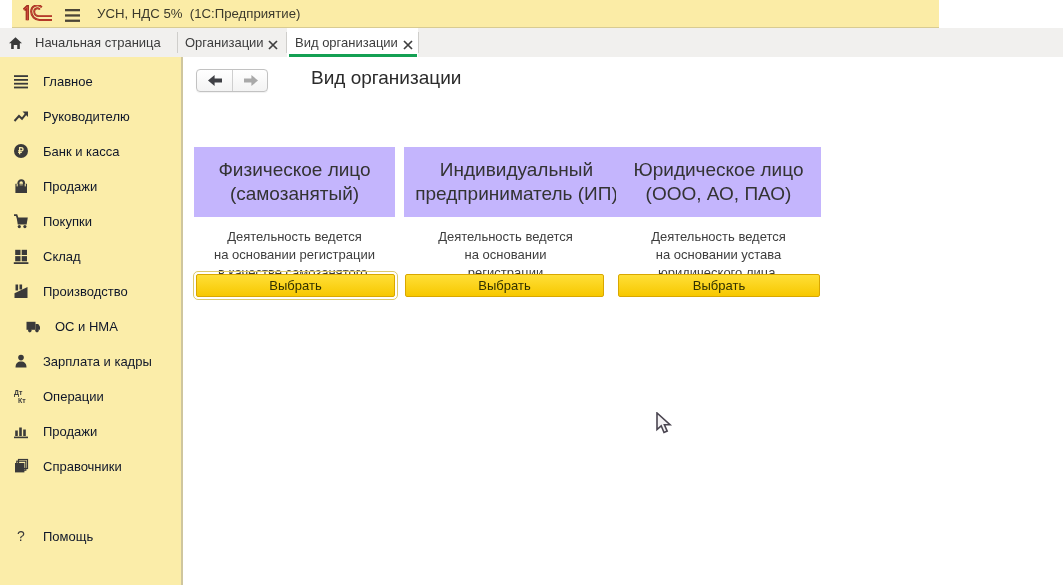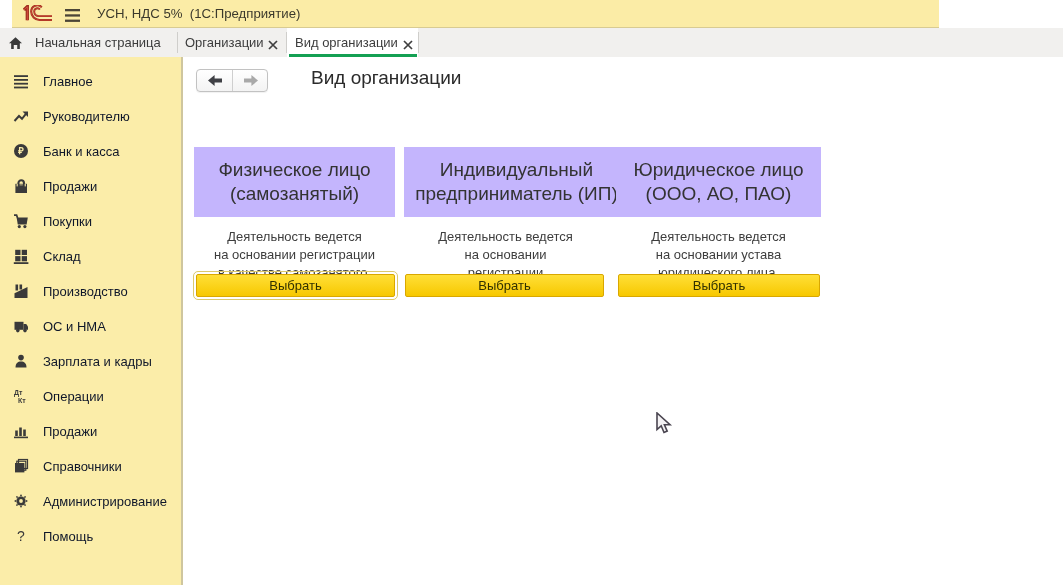--- a/index.html
+++ b/index.html
@@ -138,21 +138,21 @@
     <div class="mitem" style="top: 222px;">
       <svg width="16" height="16" viewBox="0 0 16 16">
         <g fill="#3a3a3a">
           <rect x="2.5" y="1.5" width="2.6" height="6"></rect>
           <rect x="6.5" y="1.5" width="2.6" height="5"></rect>
           <path d="M1.5,15 L1.5,10.2 L14.5,4 L14.5,15 Z"></path>
         </g>
       </svg>
       <span class="lbl">Производство</span>
     </div>
-    <div class="mitem" style="top: 257px;">
+    <div class="mitem" style="top: 257px; margin-left: 12px;">
       <svg width="16" height="16" viewBox="0 0 16 16">
         <g fill="#3a3a3a">
           <rect x="1.5" y="3.8" width="9" height="8"></rect>
           <path d="M10.5,6 L13.2,6 L15,8.5 L15,11.8 L10.5,11.8 Z"></path>
           <circle cx="4.8" cy="12.6" r="1.8"></circle>
           <circle cx="12" cy="12.6" r="1.8"></circle>
         </g>
       </svg>
       <span class="lbl">ОС и НМА</span>
     </div>
@@ -185,30 +185,20 @@
     </div>
     <div class="mitem" style="top: 397px;">
       <svg width="16" height="16" viewBox="0 0 16 16">
         <g>
           <rect x="5.5" y="1.5" width="9" height="9" fill="none" stroke="#3a3a3a" stroke-width="1.2"></rect>
           <rect x="3.8" y="3.2" width="9" height="9" fill="none" stroke="#3a3a3a" stroke-width="1.2"></rect>
           <rect x="2" y="5" width="9.4" height="9.4" fill="#3a3a3a"></rect>
         </g>
       </svg>
       <span class="lbl">Справочники</span>
-    </div>
-    <div class="mitem" style="top: 432px;">
-      <svg width="16" height="16" viewBox="0 0 16 16">
-        <g fill="#3a3a3a">
-          <path d="M8,1 L9.2,3.2 L6.8,3.2 Z M8,15 L6.8,12.8 L9.2,12.8 Z M1,8 L3.2,6.8 L3.2,9.2 Z M15,8 L12.8,9.2 L12.8,6.8 Z M3.05,3.05 L5.45,3.75 L3.75,5.45 Z M12.95,12.95 L10.55,12.25 L12.25,10.55 Z M12.95,3.05 L12.25,5.45 L10.55,3.75 Z M3.05,12.95 L3.75,10.55 L5.45,12.25 Z"></path>
-          <circle cx="8" cy="8" r="4.6"></circle>
-          <circle cx="8" cy="8" r="1.9" fill="#fbeda9"></circle>
-        </g>
-      </svg>
-      <span class="lbl">Администрирование</span>
     </div>
     <div class="mitem" style="top: 467px;">
       <svg width="16" height="16" viewBox="0 0 16 16">
         <text x="8" y="13" font-size="14" font-family="Liberation Sans" fill="#3a3a3a" text-anchor="middle">?</text>
       </svg>
       <span class="lbl">Помощь</span>
     </div>
 </div>
 
   <div class="content">

